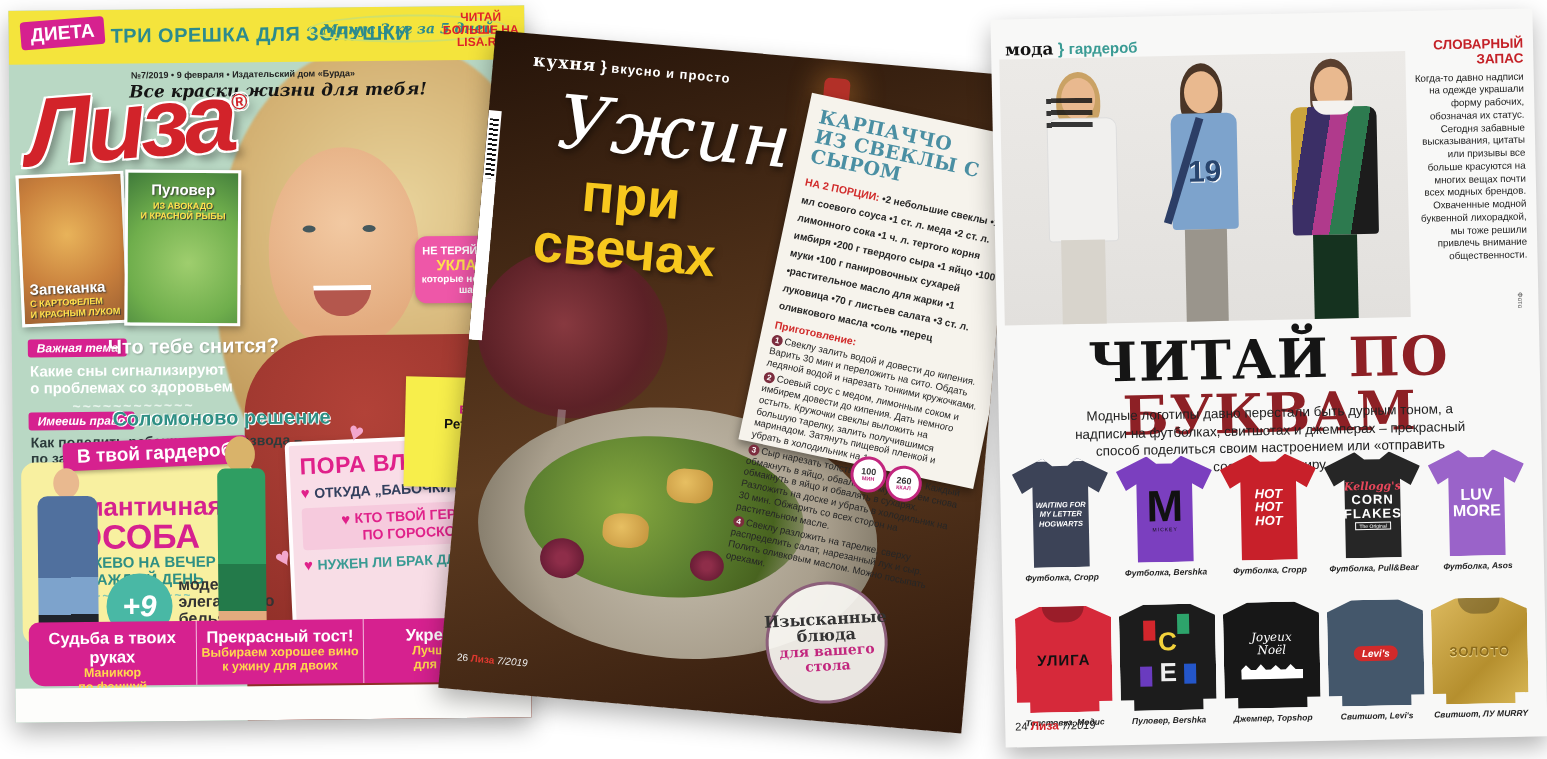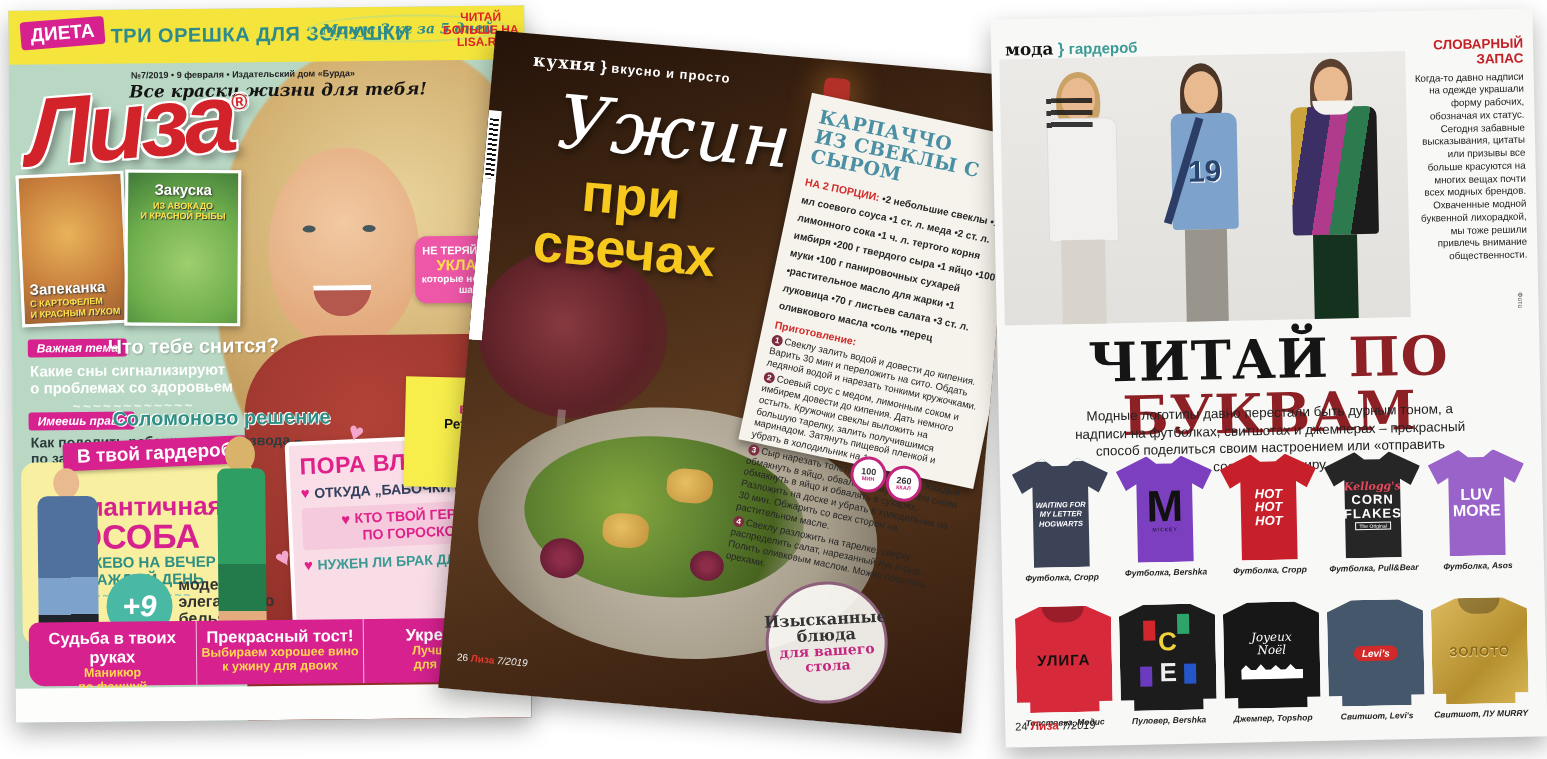--- a/index.html
+++ b/index.html
@@ -208,21 +208,21 @@
     <div class="hb3">которые не испортит</div>
     <div class="hb3">шапка</div>
   </div>
 
   <div class="abs foodcard fc1" style="left:8px;top:163px;width:102px;height:146px;transform:rotate(-2deg)">
     <div class="abs fctitle" style="left:6px;bottom:26px">Запеканка</div>
     <div class="abs fcsub pl" style="left:6px;bottom:4px">с картофелем
 и красным луком</div>
   </div>
   <div class="abs foodcard fc2" style="left:114px;top:161px;width:110px;height:150px;transform:rotate(1deg)">
-    <div class="abs fctitle ctr" style="left:0;right:0;top:8px">Закуска</div>
+    <div class="abs fctitle ctr" style="left:0;right:0;top:8px">Пуловер</div>
     <div class="abs fcsub pl ctr" style="left:0;right:0;top:28px">из авокадо
 и красной рыбы</div>
   </div>
 
   <span class="abs pill" style="left:16px;top:329px">Важная тема</span>
   <span class="abs t1title" style="left:96px;top:326px">Что тебе снится?</span>
   <div class="abs t1body pl" style="left:18px;top:352px">Какие сны сигнализируют
 о проблемах со здоровьем</div>
   <div class="abs wave" style="left:60px;top:388px">~~~~~~~~~~~~</div>
 

